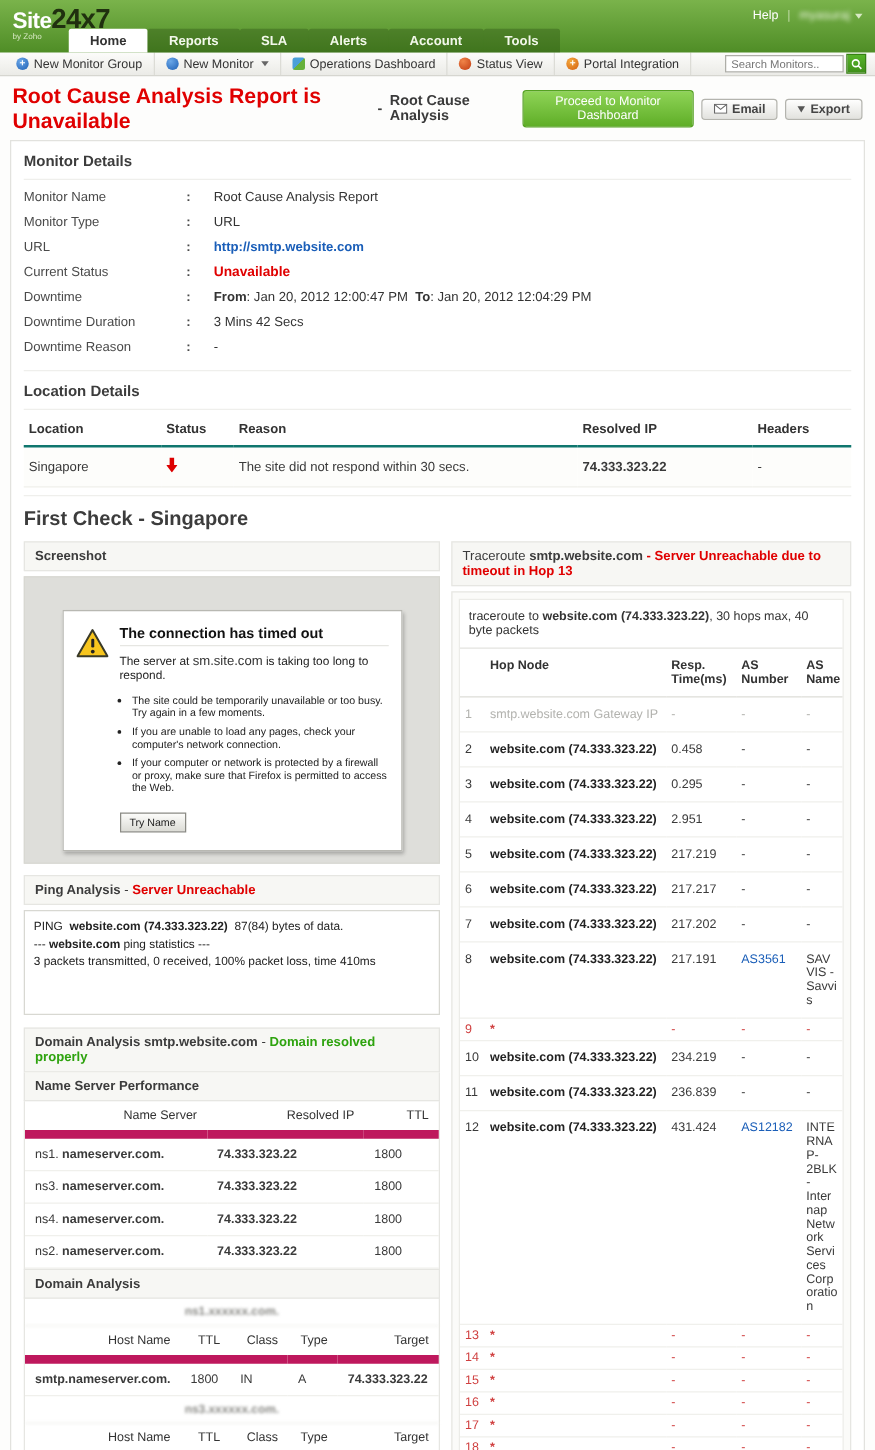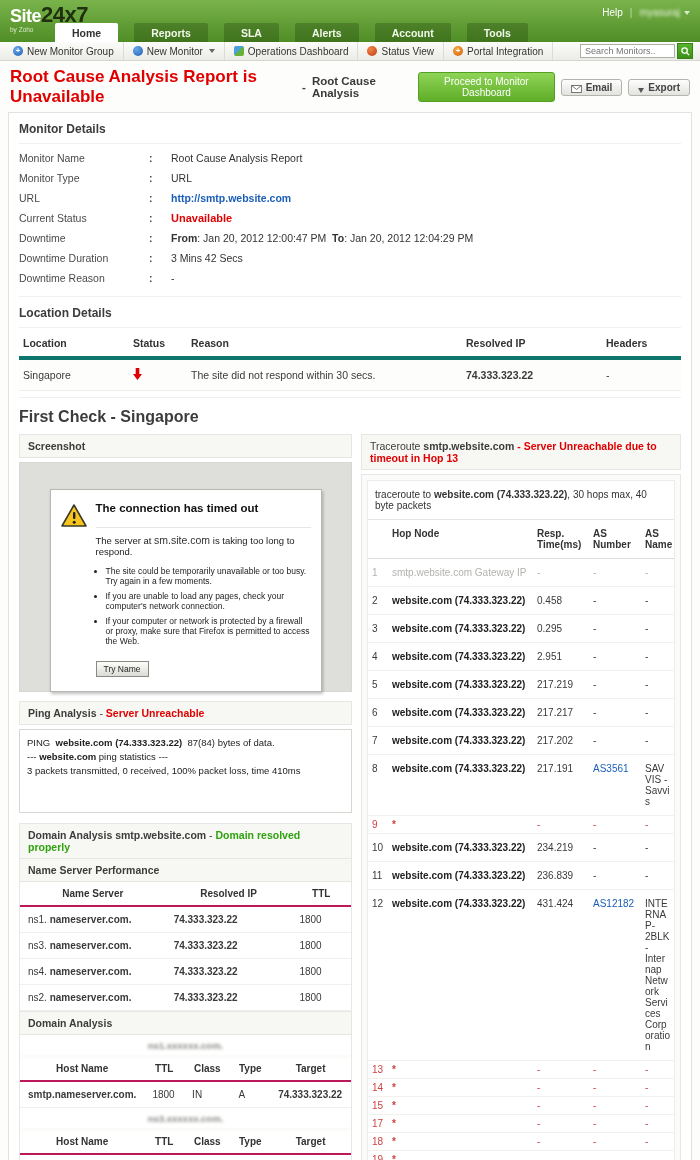--- a/index.html
+++ b/index.html
@@ -11,21 +11,21 @@
 .topbar{height:42px;background:linear-gradient(#7ab34b,#4f8d26);position:relative}
 .logo{position:absolute;left:10px;top:4px;line-height:1}
 .logo .l-site{color:#fff;font-weight:bold;font-size:18px;letter-spacing:-0.5px}
 .logo .l-num{color:#20300f;font-weight:bold;font-size:22px;letter-spacing:-0.5px}
 .logo .l-by{display:block;font-size:6.5px;color:#d6e8c2;margin-top:1px}
 .userarea{position:absolute;right:10px;top:7px;display:flex;align-items:center;gap:7px;color:#fff;font-size:10px}
 .userarea .sep{color:#bcd9a2}
 .user-menu{display:flex;align-items:center;gap:4px;color:#e8f3da;cursor:pointer}
 .user-name{filter:blur(1.6px)}
 .caret-down{width:0;height:0;border-left:3.5px solid transparent;border-right:3.5px solid transparent;border-top:4px solid #d8e9c4;display:inline-block}
-.tabs{position:absolute;left:55px;bottom:0;display:flex;gap:16px}
+.tabs{position:absolute;left:55px;bottom:0;display:flex;gap:0}
 .tab{padding:4px 17px 3px;color:#f2f8ea;font-weight:bold;font-size:10.5px;background:rgba(25,55,8,.28);border-radius:2px 2px 0 0;cursor:pointer}
 .tab.active{background:#fff;color:#333}
 
 
 .toolbar{height:19px;background:linear-gradient(#fcfcfa,#ececе8);background:linear-gradient(#fcfcfa,#ececе8);background:linear-gradient(#fcfcfa,#ebebe7);border-bottom:1px solid #d6d6d0;display:flex;align-items:center;padding:0 4px;font-size:10px}
 .tb-item{display:flex;align-items:center;gap:4px;padding:0 9px;border-right:1px solid #dcdcd6;color:#333;cursor:pointer;height:100%}
 .tb-item:last-of-type{border-right:none}
 .tb-ic{width:10px;height:10px;border-radius:50%;display:inline-flex;align-items:center;justify-content:center;color:#fff;font-size:8px;font-weight:bold;line-height:1}
 .ic-blue{background:radial-gradient(circle at 35% 30%,#6aa7e8,#1d5fb4)}
 .ic-grid{border-radius:2px;background:linear-gradient(135deg,#4aa0d8 50%,#66b13c 50%)}
@@ -35,60 +35,60 @@
 .search{margin-left:auto;display:flex;align-items:center;gap:2px;padding-right:3px}
 .search input{width:95px;height:14px;font-size:9px;border:1px solid #aeaea8;padding:0 4px;color:#888;font-family:"Liberation Sans",sans-serif}
 .search button{width:16px;height:16px;background:linear-gradient(#57b42a,#3f8f1a);border:1px solid #378015;cursor:pointer;display:flex;align-items:center;justify-content:center;padding:0}
 
 
 .titlebar{display:flex;align-items:center;padding:6px 10px 5px;gap:6px}
 .title-error{color:#e00000;font-weight:bold;font-size:17px}
 .title-name{font-weight:bold;font-size:11.5px;color:#3a3a3a}
 .titlebar .spacer{flex:1}
 .btn-green{background:linear-gradient(#8fd457,#5fae27);color:#fff;border:1px solid #54a121;border-radius:3px;font-size:10px;padding:3px 11px;cursor:pointer;font-family:"Liberation Sans",sans-serif}
-.btn-gray{background:linear-gradient(#fefefe,#e2e2de);border:1px solid #b4b4ae;border-radius:3px;font-size:10px;font-weight:bold;color:#444;padding:2px 9px;cursor:pointer;display:flex;align-items:flex-end;gap:4px;font-family:"Liberation Sans",sans-serif}
+.btn-gray{background:linear-gradient(#fefefe,#e2e2de);border:1px solid #b4b4ae;border-radius:3px;font-size:10px;font-weight:bold;color:#444;padding:2px 9px;cursor:pointer;display:flex;align-items:center;gap:4px;font-family:"Liberation Sans",sans-serif}
 .export-ic{width:0;height:0;border-left:3.5px solid transparent;border-right:3.5px solid transparent;border-top:5px solid #555;display:inline-block}
 
 
 .card{margin:0 8px 0;border:1px solid #e2e2de;background:#fff;padding:0 10px 10px}
 .sec-head{font-weight:bold;font-size:12px;color:#3c3c3c;padding:9px 0 7px;border-bottom:1px solid #efefec}
 
 
 .mon-rows{padding:4px 0 8px;border-bottom:1px solid #efefec}
 .mon-row{display:flex;padding:4px 0;font-size:10.5px}
 .mon-label{width:130px;color:#4a4a4a}
 .mon-colon{width:22px;font-weight:bold;color:#4a4a4a}
 .mon-value{color:#333}
 .val-link{color:#1a5eb8;font-weight:bold}
 .val-red{color:#e00000;font-weight:bold;font-size:11px}
 .b{font-weight:bold}
 
 
 table{border-collapse:collapse}
 .loc-table{width:100%;font-size:10.5px;margin:2px 0 6px}
-.loc-table th{text-align:left;font-weight:bold;padding:7px 4px;border-bottom:4px solid #0f766e;color:#333}
+.loc-table th{text-align:left;font-weight:bold;padding:7px 4px;border-bottom:2px solid #0f766e;color:#333}
 .loc-table td{padding:8px 4px;border-bottom:1px solid #efefec;background:#fdfdfb}
 .arrow-down{display:inline-block}
 
 
 .fc-head{font-weight:bold;font-size:16px;color:#3c3c3c;padding:10px 0 8px}
 .cols{display:flex;gap:9px;align-items:flex-start}
 .col-left{flex:0 0 333px}
 .col-right{flex:1;min-width:0}
 .panel-label{background:#f7f7f4;border:1px solid #e6e6e2;padding:5px 8px;font-weight:bold;font-size:10.5px;color:#3c3c3c}
 .panel-label .st-red{color:#e00000;font-weight:bold}
 .panel-label .st-green{color:#2ea30e;font-weight:bold}
 .panel-label .normal{font-weight:normal}
 
 
 .shot-box{border:1px solid #d8d8d2;background:#dededa;height:230px;margin-top:4px;padding:12px 0 0;position:relative}
 .ff-card{width:272px;margin:14px auto 0;background:#fff;border:1px solid #b8b8b2;box-shadow:1px 2px 3px rgba(0,0,0,.25);padding:12px 10px 14px;display:flex;gap:9px}
 .warn-wrap{flex:0 0 26px;padding-top:2px}
 .ff-body{flex:1;min-width:0}
-.ff-title{font-weight:bold;font-size:11.5px;color:#111;border-bottom:1px solid #e6e6e2;padding-bottom:13px}
+.ff-title{font-weight:bold;font-size:11.5px;color:#111;border-bottom:1px solid #e6e6e2;padding-bottom:3px}
 .ff-sub{font-size:9.5px;color:#222;margin-top:6px}
 .ff-host{font-size:10.5px;color:#333}
 .ff-list{margin:9px 0 0 10px;font-size:8.5px;color:#222}
 .ff-list li{margin-bottom:5px}
 .try-btn{margin-top:10px;background:linear-gradient(#fcfcfa,#dcdcd6);border:1px solid #8a8a84;font-size:8.5px;padding:2px 7px;color:#222;font-family:"Liberation Sans",sans-serif;cursor:pointer}
 
 
 .ping-wrap{margin-top:9px}
 .ping-box{border:1px solid #d8d8d2;background:#fff;margin-top:4px;height:84px;padding:6px 7px;font-size:9.5px;color:#222;line-height:1.45}
 
@@ -108,21 +108,21 @@
 .trace-table tr.muted td.node{font-weight:normal}
 .trace-table tr.timeout td{color:#d04040;padding:3px 4px}
 .trace-table tr.timeout td.node{font-weight:bold;color:#d04040}
 .aslink{color:#1a5eb8;}
 
 
 .dom-title{margin-top:10px}
 .sub-head{font-weight:bold;font-size:10.5px;color:#3c3c3c;background:#f7f7f4;border:1px solid #e6e6e2;border-top:none;padding:5px 8px}
 .dom-frame{border:1px solid #e6e6e2;border-top:none}
 .ns-table,.da-table,.rev-table{width:100%;font-size:10px}
-.ns-table th,.da-table th,.rev-table th{text-align:center;font-weight:bold;padding:6px 8px;border-bottom:2px solid #be185d;color:#333}
+.ns-table th,.da-table th,.rev-table th{text-align:right;font-weight:normal;padding:6px 8px;border-bottom:7px solid #be185d;color:#333}
 .ns-table td,.da-table td,.rev-table td{padding:7px 8px;border-bottom:1px solid #f0f0ec}
 .ip-b{font-weight:bold}
 .blur-label{text-align:center;padding:5px;font-size:9.5px;color:#8a8a86;font-weight:bold;filter:blur(1.4px);border-bottom:1px solid #f0f0ec}
 .host-b{font-weight:bold}
 </style>
 </head>
 <body>
 
 <div class="topbar">
   <div class="logo">
@@ -525,20 +525,27 @@
                   <td class="asname">-</td>
                 </tr>
                 <tr class="timeout">
                   <td class="hop">15</td>
                   <td class="node">*</td>
                   <td class="resp">-</td>
                   <td class="asn">-</td>
                   <td class="asname">-</td>
                 </tr>
                 <tr class="timeout">
+                  <td class="hop">16</td>
+                  <td class="node">*</td>
+                  <td class="resp">-</td>
+                  <td class="asn">-</td>
+                  <td class="asname">-</td>
+                </tr>
+                <tr class="timeout">
                   <td class="hop">17</td>
                   <td class="node">*</td>
                   <td class="resp">-</td>
                   <td class="asn">-</td>
                   <td class="asname">-</td>
                 </tr>
                 <tr class="timeout">
                   <td class="hop">18</td>
                   <td class="node">*</td>
                   <td class="resp">-</td>

